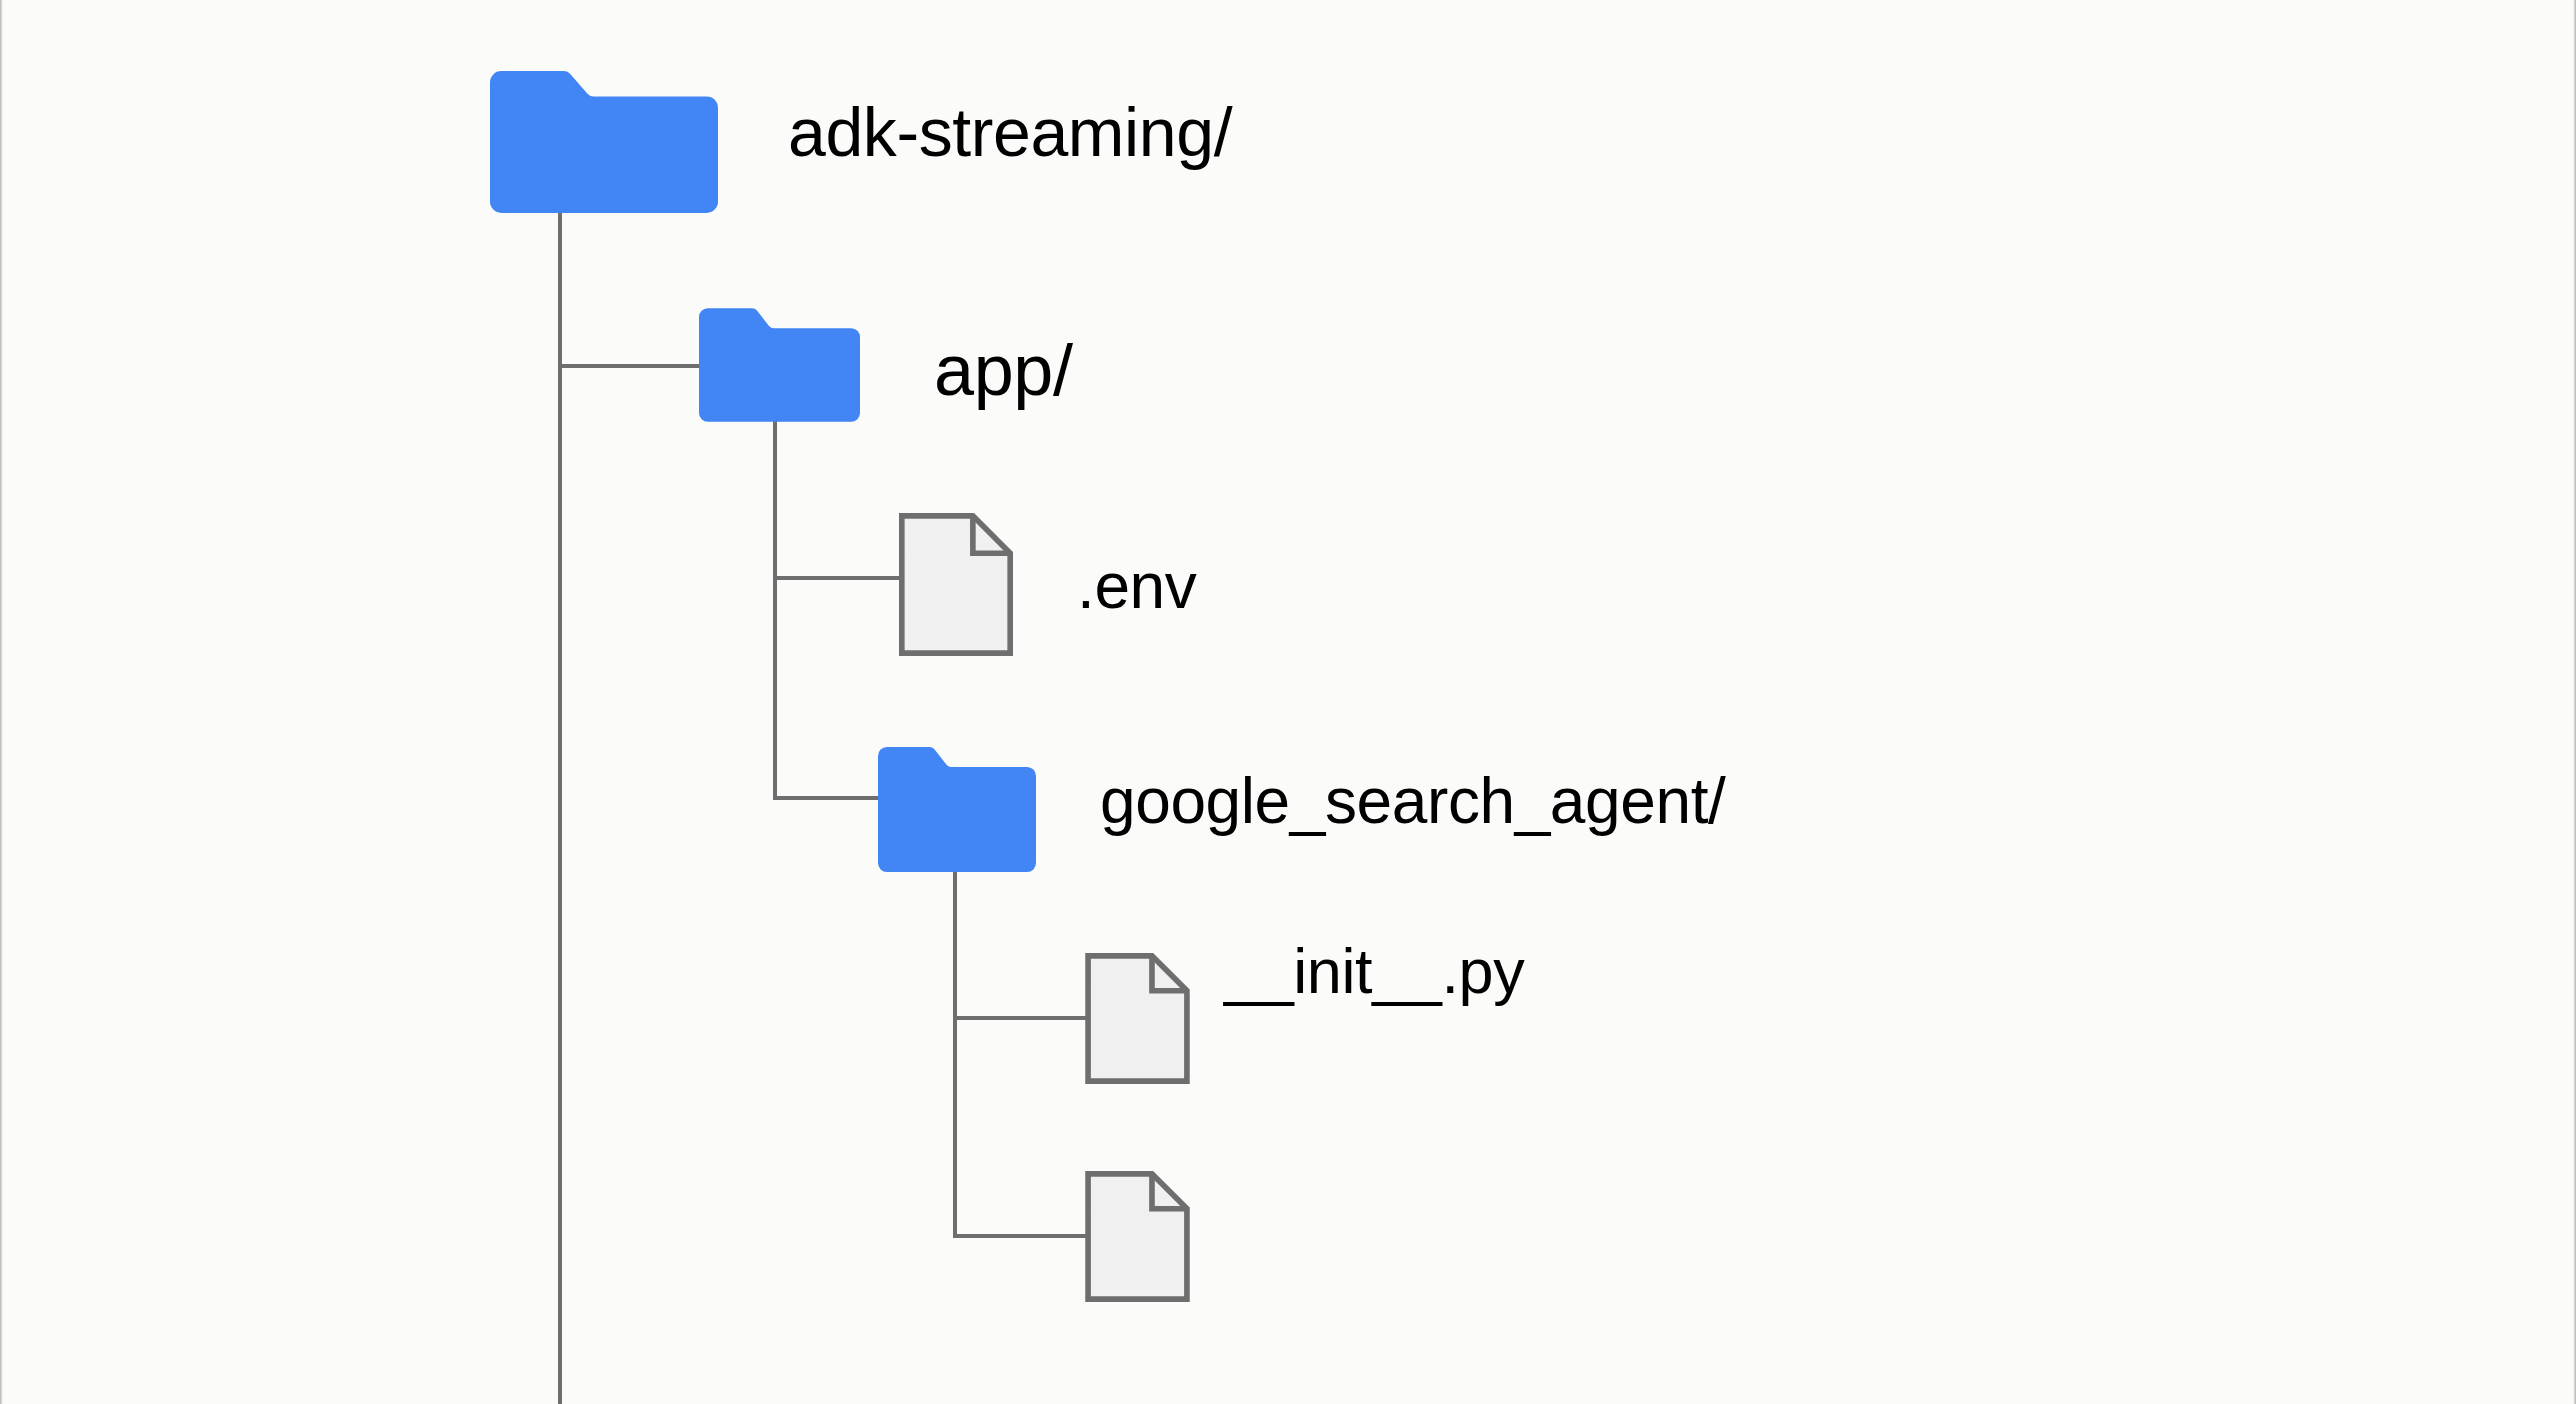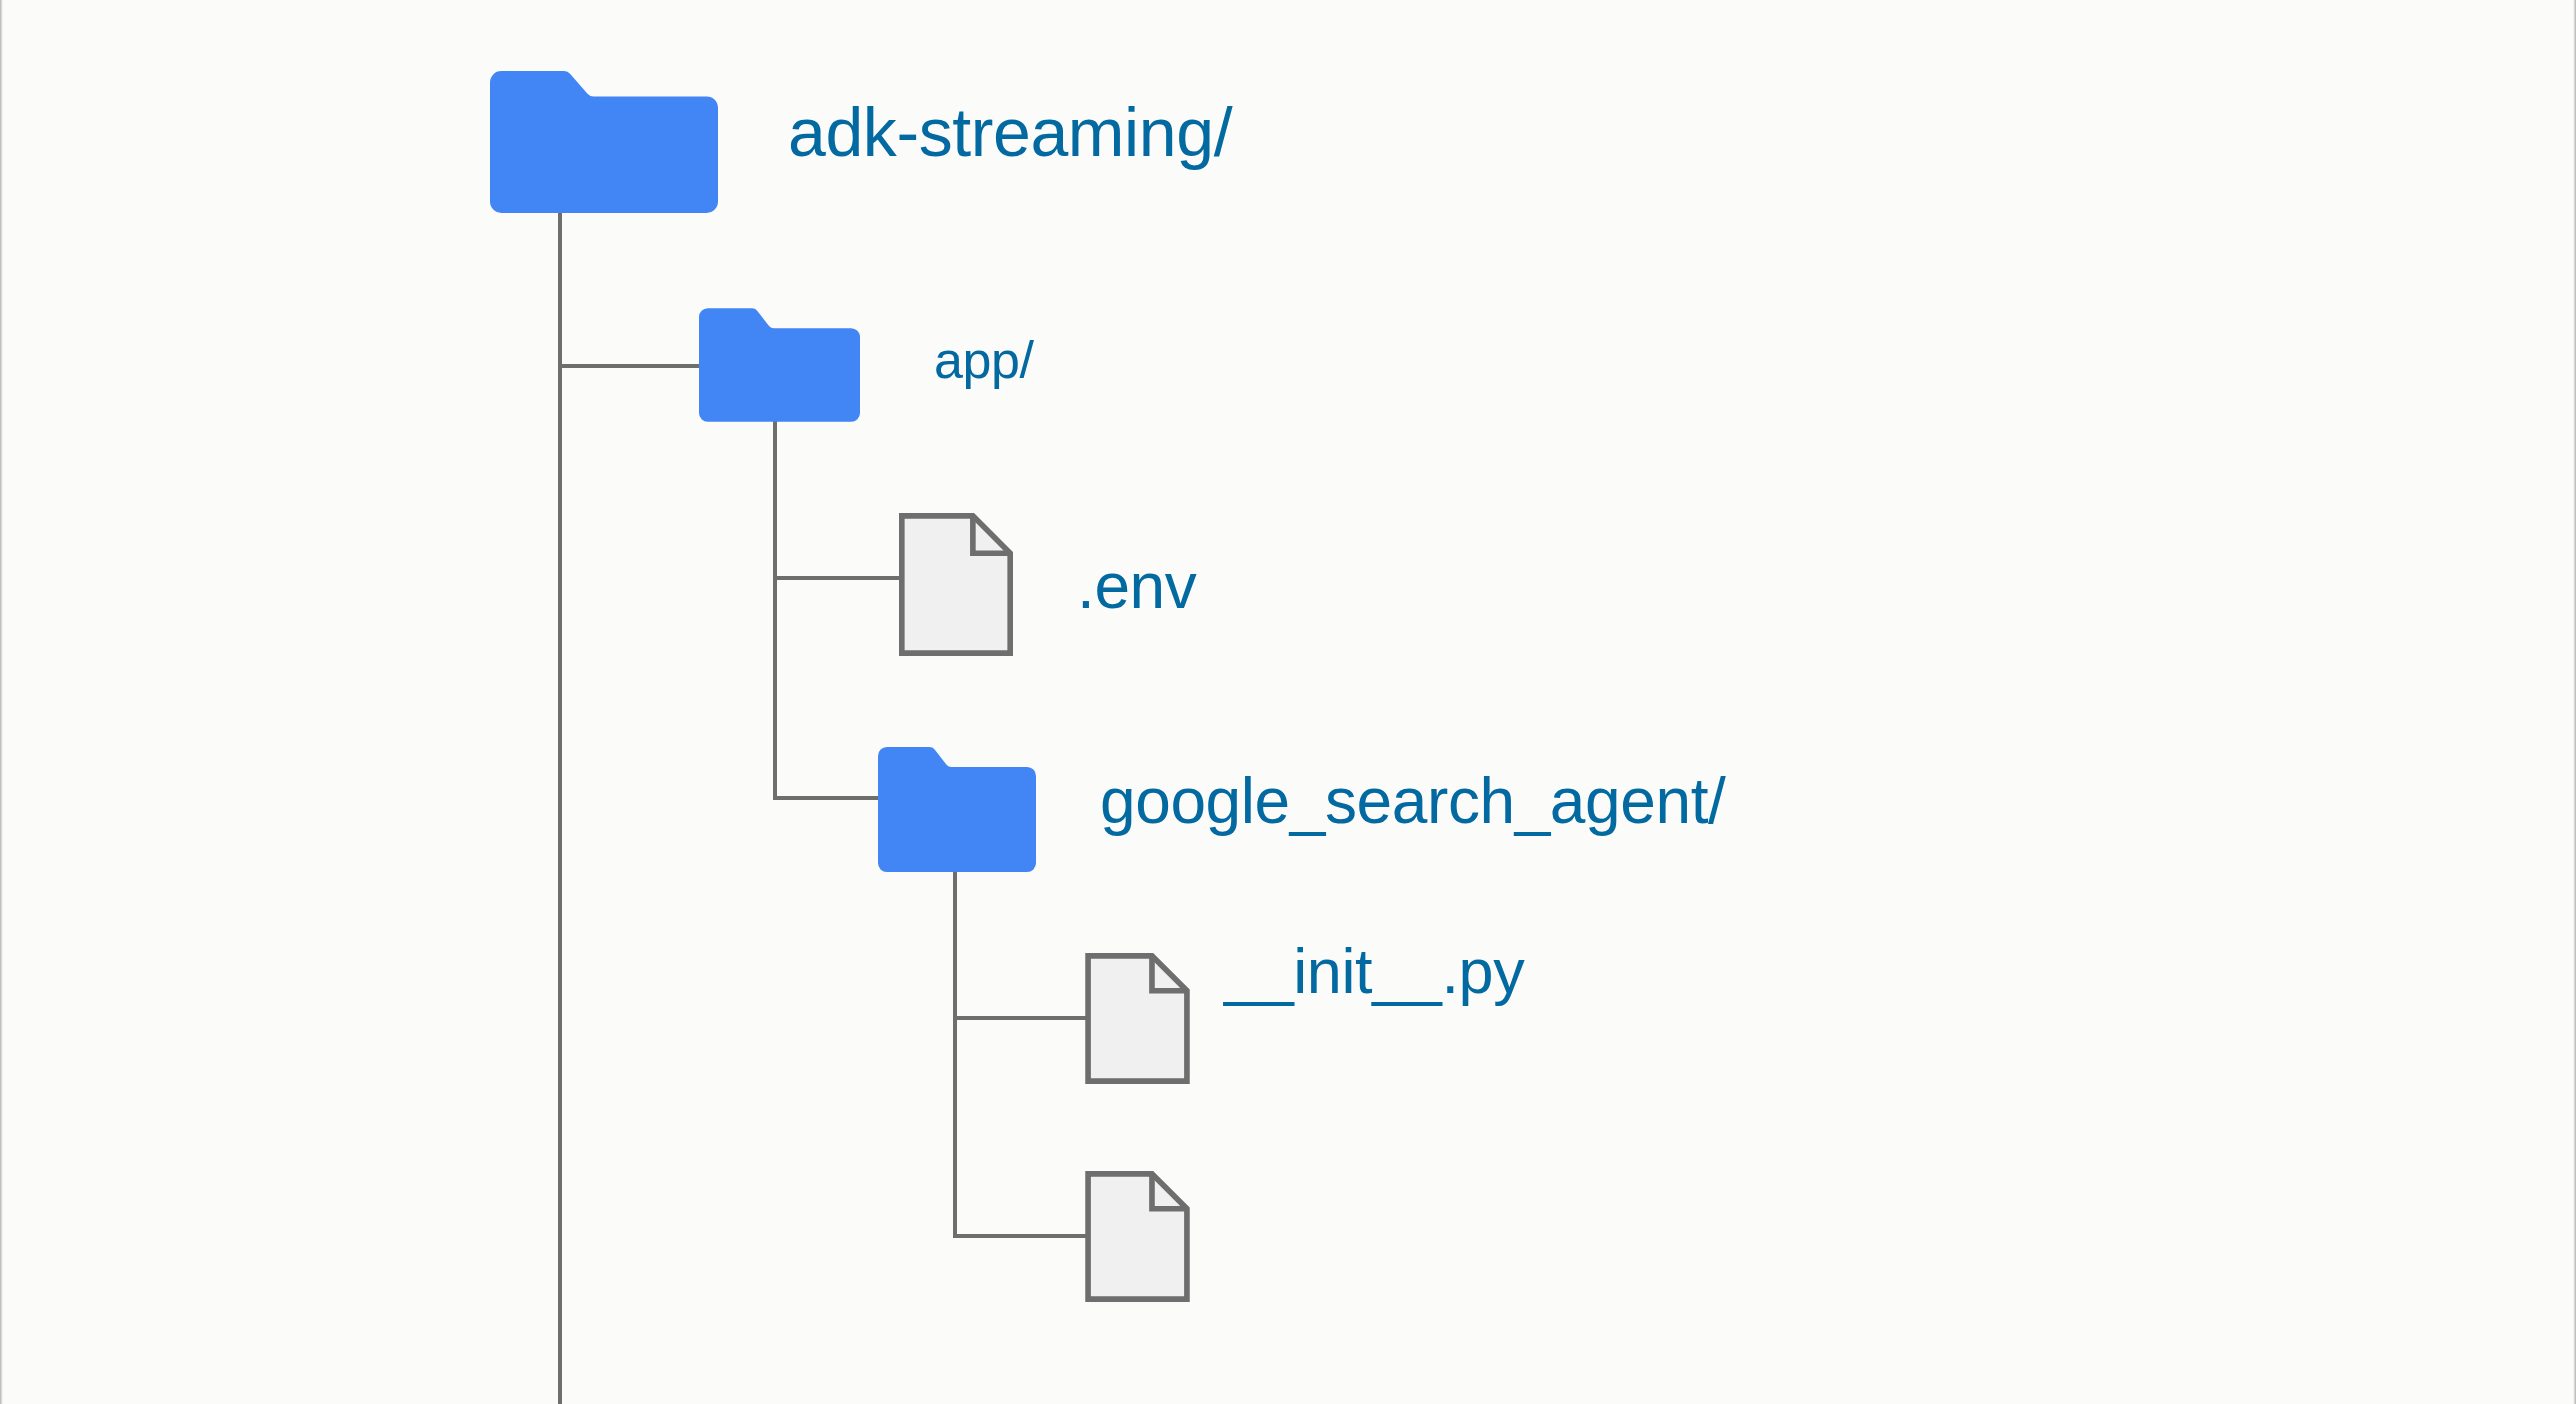--- a/index.html
+++ b/index.html
@@ -49,29 +49,29 @@
   
   .file {
     position: absolute;
     display: block;
   }
   .file svg { display: block; width: 100%; height: 100%; }
 
   
   .label {
     position: absolute;
-    color: #0369a1;
+    color: #000000;
     font-family: "Liberation Sans", sans-serif;
     font-weight: 400;
     white-space: nowrap;
     letter-spacing: -0.4px;
     line-height: 1;
   }
   .label.root  { font-size: 68px; }
-  .label.lvl1  { font-size: 52px; }
+  .label.lvl1  { font-size: 72px; }
   .label.lvl2  { font-size: 64px; }
   .label.lvl3  { font-size: 63px; }
 </style>
 </head>
 <body>
 
 <div id="stage">
 
   <div class="edge-strip left"></div>
   <div class="edge-strip right"></div>

